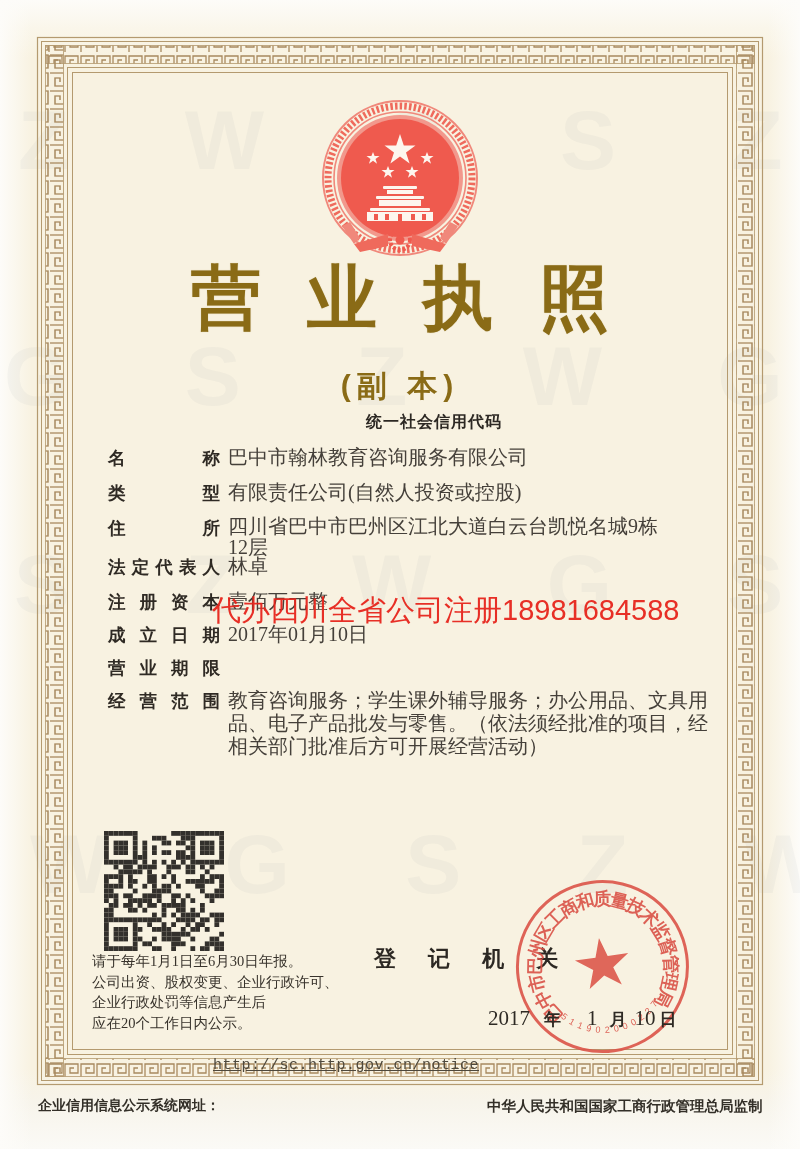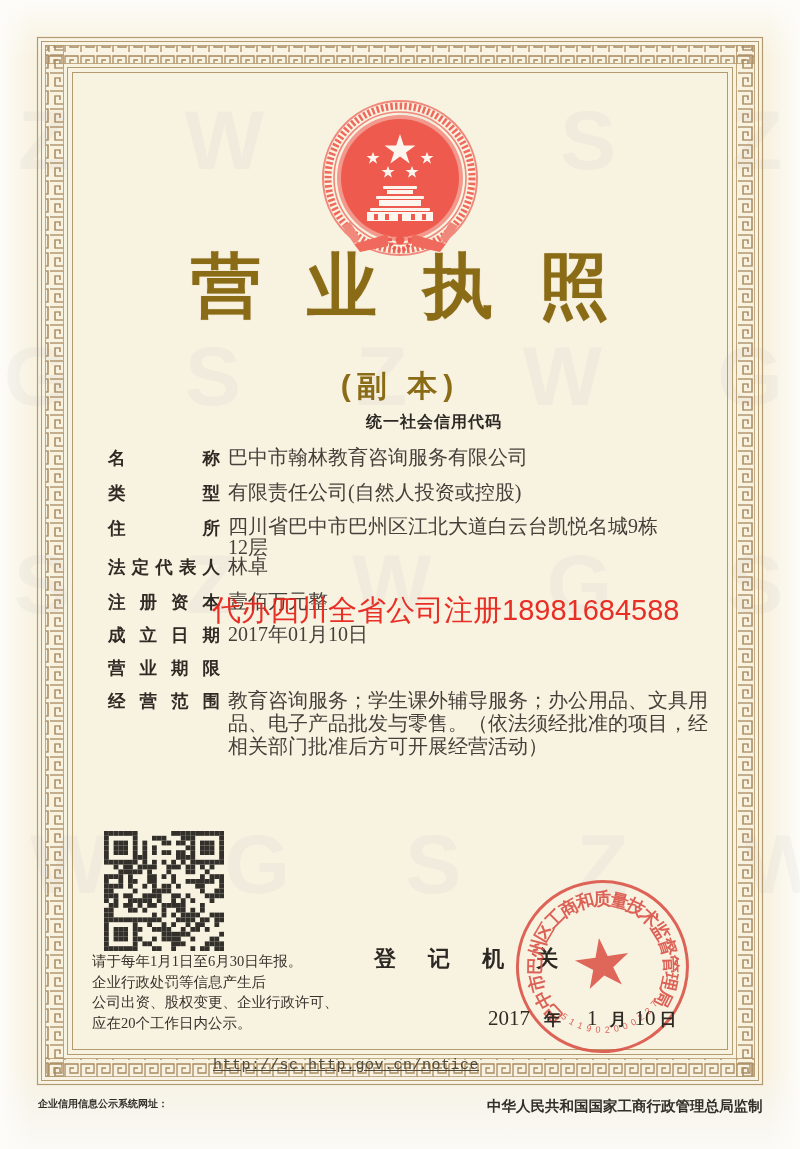--- a/index.html
+++ b/index.html
@@ -12,21 +12,21 @@
   
   .ghost{position:absolute;font:700 84px "Liberation Sans",sans-serif;color:rgba(100,112,128,.05);
     letter-spacing:46px;white-space:nowrap;pointer-events:none;}
   .g1::before{content:"Z W G S Z W";} .g2::before{content:"G S Z W G S";}
   .g3::before{content:"S Z W G S Z";} .g4::before{content:"W G S Z W";}
   
   .frame-svg{position:absolute;left:0;top:0;pointer-events:none;}
   
   .emblem{position:absolute;left:318px;top:100px;}
   
-  .title{position:absolute;left:0;top:240px;width:800px;text-align:center;
+  .title{position:absolute;left:0;top:252px;width:800px;text-align:center;
     font-family:"Liberation Sans","DejaVu Sans",sans-serif;font-weight:800;
     font-size:70px;letter-spacing:46px;padding-left:46px;box-sizing:border-box;
     color:#8a6b16;text-shadow:0 0 1px rgba(138,107,22,.4);}
   .subtitle{position:absolute;left:0;top:366px;width:800px;text-align:center;
     font-family:"Liberation Sans","DejaVu Sans",sans-serif;font-weight:800;
     font-size:30px;letter-spacing:6px;color:#8a6b16;}
   
   .credit{position:absolute;left:366px;top:412px;display:flex;align-items:flex-start;gap:16px;}
   .credit .lbl{font-family:"Liberation Sans","DejaVu Sans",sans-serif;font-weight:700;
     font-size:16px;color:#2c2823;letter-spacing:1px;}
@@ -68,21 +68,21 @@
   .seal .star{position:absolute;left:50%;top:50%;width:56px;height:54px;
     transform:translate(-50%,-54%);background:#dd584c;
     clip-path:polygon(50% 0%,61% 35%,98% 35%,68% 57%,79% 91%,50% 70%,21% 91%,32% 57%,2% 35%,39% 35%);}
   .seal-char{position:absolute;left:50%;top:50%;font-size:18px;font-weight:600;color:#da5247;
     font-family:"Liberation Serif",serif;}
   .seal-digit{position:absolute;left:50%;top:50%;font-size:9px;color:#da5247;
     font-family:"Liberation Sans",sans-serif;}
   
   .url{position:absolute;left:213px;top:1057px;font-family:"Liberation Mono","DejaVu Sans Mono",monospace;
     font-size:15px;color:#4e483c;text-decoration:underline;letter-spacing:.5px;}
-  .footer-left{position:absolute;left:38px;top:1097px;font-size:10px;font-weight:700;color:#332f28;}
+  .footer-left{position:absolute;left:38px;top:1097px;font-size:14px;font-weight:700;color:#332f28;}
   .footer-right{position:absolute;left:487px;top:1097px;font-size:14.5px;font-weight:700;color:#332f28;}
 </style>
 </head>
 <body>
 
 <div class="paper">
 
   <div class="ghost g1" style="left:18px;top:92px;"></div>
   <div class="ghost g2" style="left:4px;top:328px;"></div>
   <div class="ghost g3" style="left:14px;top:536px;"></div>
@@ -564,22 +564,22 @@
       <rect x="14" y="24" width="1" height="1" fill="#33302c"></rect>
       <rect x="18" y="24" width="1" height="1" fill="#33302c"></rect>
       <rect x="20" y="24" width="1" height="1" fill="#33302c"></rect>
       <rect x="21" y="24" width="1" height="1" fill="#33302c"></rect>
       <rect x="23" y="24" width="1" height="1" fill="#33302c"></rect>
       <rect x="24" y="24" width="1" height="1" fill="#33302c"></rect>
     </svg>
 
   <div class="notice">
     <div>请于每年1月1日至6月30日年报。</div>
+    <div>公司出资、股权变更、企业行政许可、</div>
     <div>企业行政处罚等信息产生后</div>
-    <div>公司出资、股权变更、企业行政许可、</div>
     <div>应在20个工作日内公示。</div>
   </div>
 
   <div class="regauth">登 记 机 关</div>
 
   <div class="seal" id="seal">
     <div class="ring"></div>
     <div class="star"></div>
   <span class="seal-char" style="transform: translate(-50%, -50%) rotate(-125deg) translateY(-68px);">巴</span>
       <span class="seal-char" style="transform: translate(-50%, -50%) rotate(-110.294deg) translateY(-68px);">中</span>

